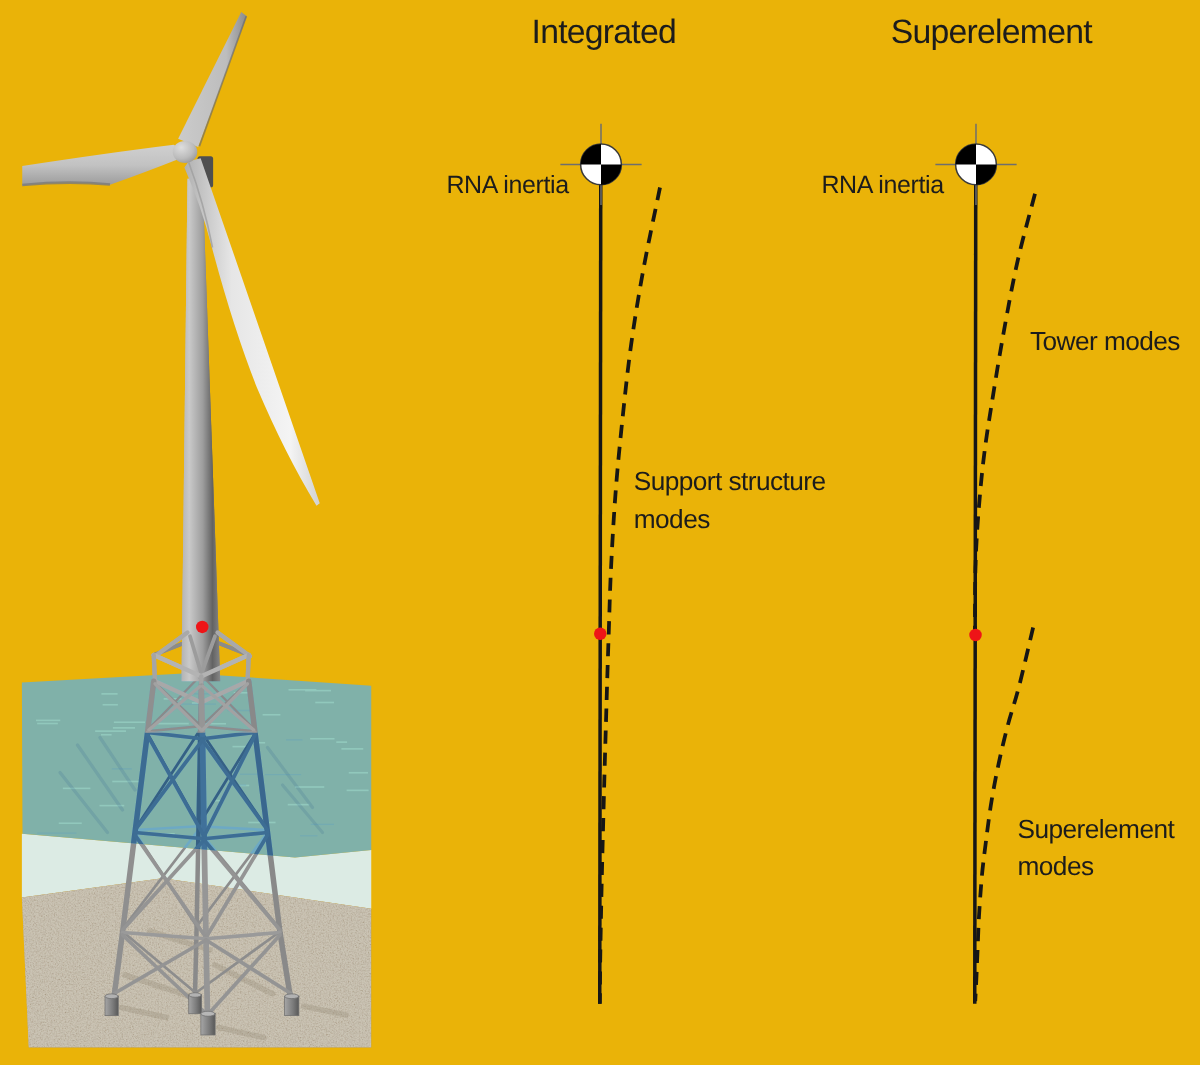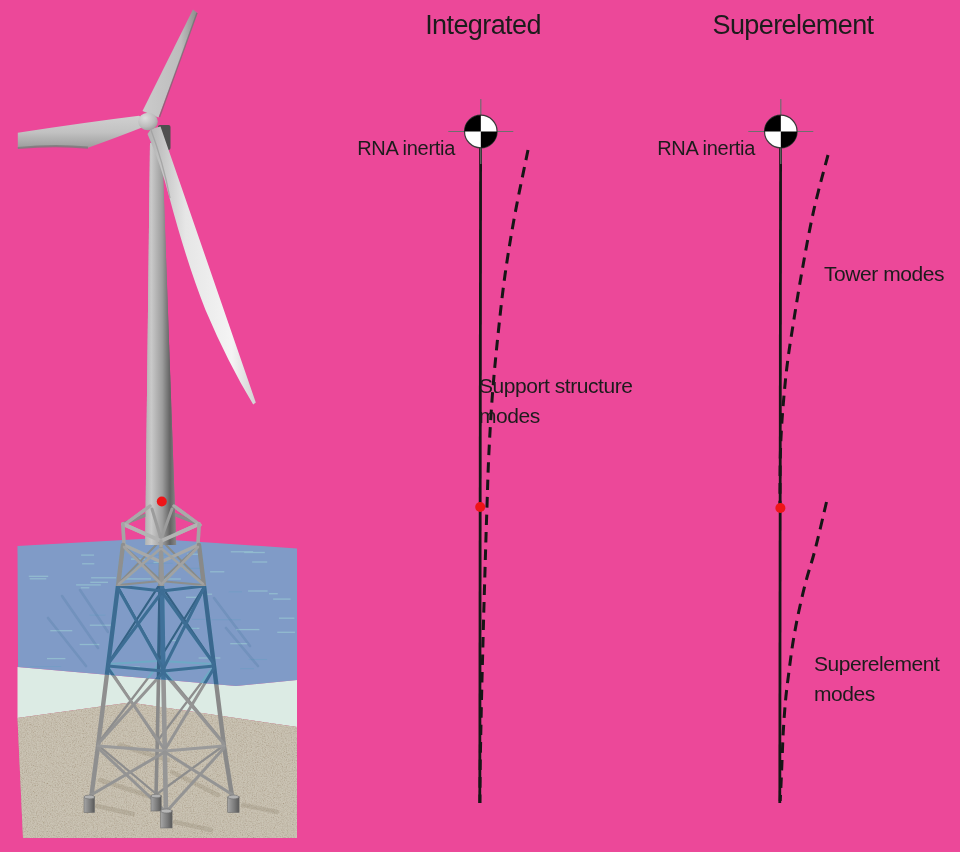--- a/index.html
+++ b/index.html
@@ -1,16 +1,16 @@
 <!DOCTYPE html>
 <html style="--text: #1c1c1c; --line: #161616; --crosshair: #6e6e6e; --dot: #ee1417; --water: #65b0d2; --water-streak: #aeeedd; --water-shadow: #3c6e94; --mint: #dcebe4; --sand: #a89a84;"><head>
 <meta charset="utf-8">
 <style>
   html,body{margin:0;padding:0;background:#ffffff;}
-  #canvas{position:relative;width:960px;height:852px;background:#ec4899;overflow:hidden;
+  #canvas{position:relative;width:960px;height:852px;background:#eab308;overflow:hidden;
           font-family:"Liberation Sans",sans-serif;color:var(--text,#1c1c1c);}
   #scene{position:absolute;left:0;top:0;}
   .txt{position:absolute;white-space:nowrap;}
   .title{font-size:27px;letter-spacing:-0.6px;transform:translateX(-50%);}
   .rna{font-size:20px;letter-spacing:-0.3px;transform:translateX(-100%);}
   .mode{font-size:21px;letter-spacing:-0.45px;line-height:30px;}
 </style>
 </head>
 <body>
 
@@ -350,21 +350,21 @@
       <circle cx="780.4" cy="508" r="5" fill="var(--dot,#ee1417)"></circle>
     </g>
   </svg>
 
   <div class="txt title" style="left:483px;top:10px;">Integrated</div>
   <div class="txt title" style="left:793px;top:10px;">Superelement</div>
 
   <div class="txt rna" style="left:455px;top:137px;">RNA inertia</div>
   <div class="txt rna" style="left:755px;top:137px;">RNA inertia</div>
 
-  <div class="txt mode" style="left:479px;top:371px;">
+  <div class="txt mode" style="left:507px;top:371px;">
     <span style="display:block">Support structure</span>
     <span style="display:block">modes</span>
   </div>
 
   <div class="txt mode" style="left:824px;top:259px;">Tower modes</div>
 
   <div class="txt mode" style="left:814px;top:649px;">
     <span style="display:block">Superelement</span>
     <span style="display:block">modes</span>
   </div>

